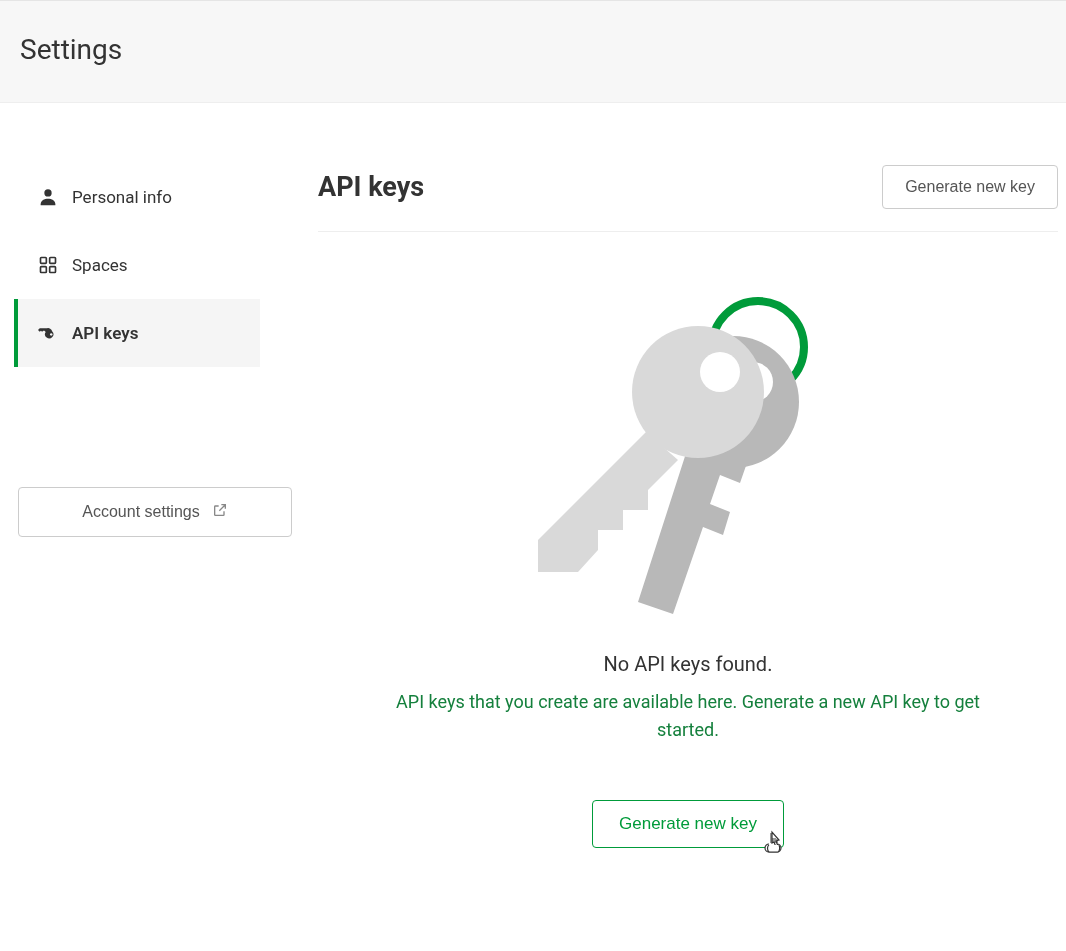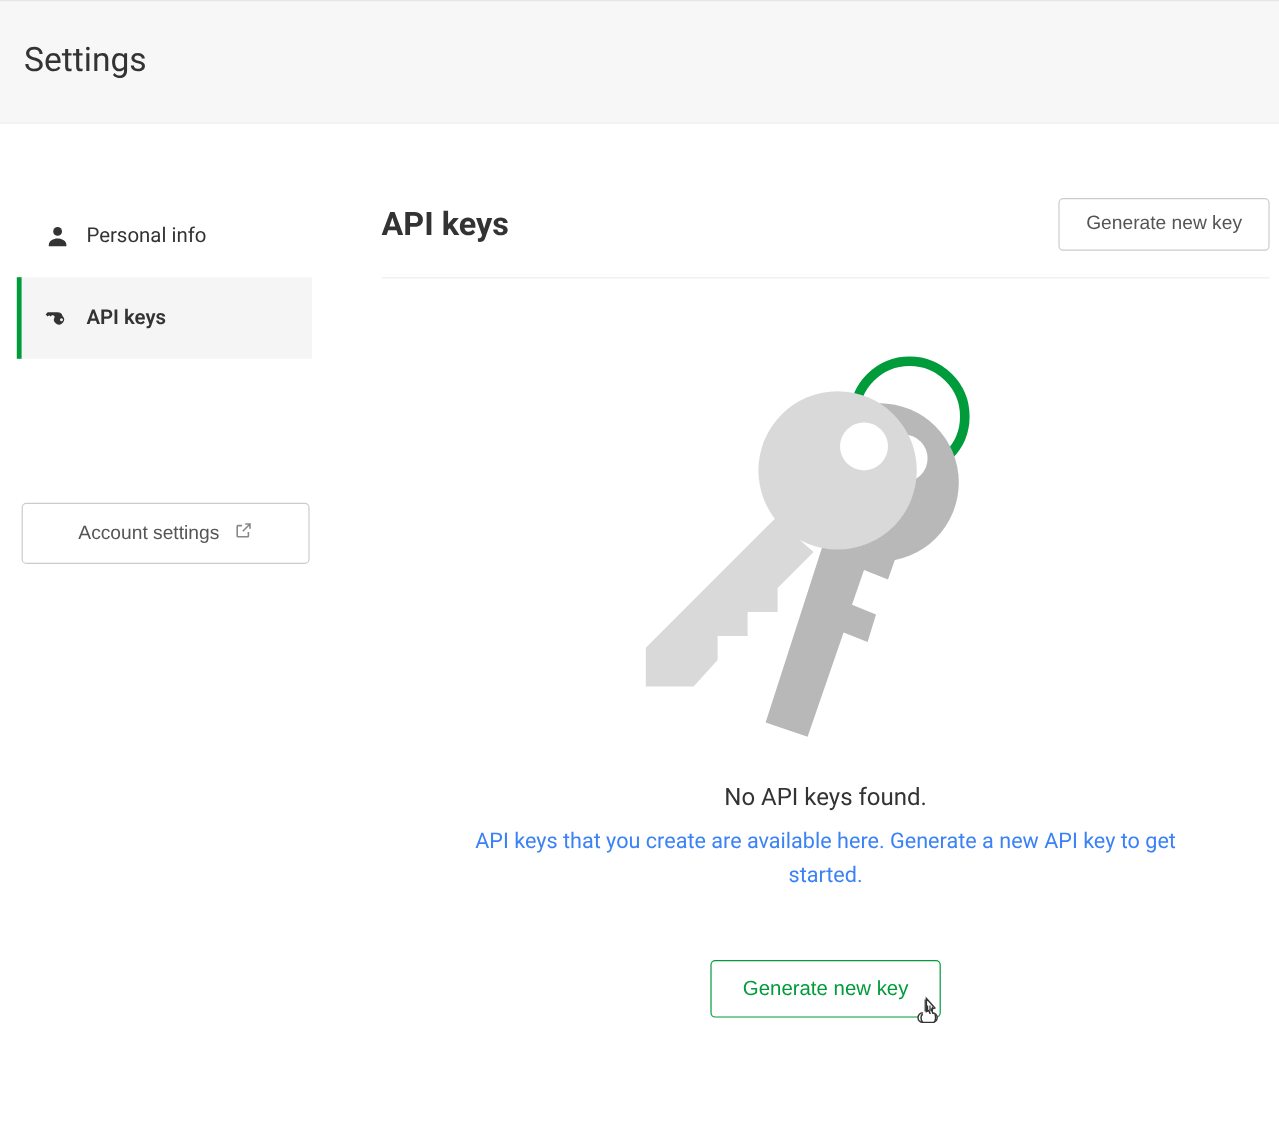--- a/index.html
+++ b/index.html
@@ -49,21 +49,21 @@
       flex-shrink: 0;
     }
     .sidebar-item.active {
       background: #f5f5f5;
       border-left: 4px solid #009b3a;
       margin-left: -4px;
       font-weight: 600;
     }
     .account-settings-btn {
       margin: 120px 0 0 0;
-      width: 240px;
+      width: 274px;
       padding: 14px 16px;
       border: 1px solid #ccc;
       border-radius: 4px;
       background: #fff;
       color: #555;
       font-size: 16px;
       cursor: pointer;
       display: flex;
       align-items: center;
       justify-content: center;
@@ -113,21 +113,21 @@
       margin: 0 auto 30px;
       position: relative;
     }
     .empty-title {
       font-size: 20px;
       color: #333;
       margin-bottom: 6px;
     }
     .empty-desc {
       font-size: 18px;
-      color: #3b82f6;
+      color: #15803d;
       max-width: 640px;
       margin: 12px auto 56px;
       line-height: 1.55;
     }
     .cursor-overlay {
       position: absolute;
       pointer-events: none;
     }
   </style>
 </head>
@@ -144,20 +144,31 @@
       <span class="icon">
         <svg viewBox="0 0 24 24" width="22" height="22" fill="#333">
             <circle cx="12" cy="7.5" r="4"></circle>
             <path d="M4 20c0-4 4-6 8-6s8 2 8 6v1H4z"></path>
           </svg>
       </span>
       <span>Personal info</span>
     </div>
 
 
+    <div class="sidebar-item">
+      <span class="icon">
+        <svg viewBox="0 0 24 24" width="20" height="20" fill="none" stroke="#333" stroke-width="2">
+            <rect x="3" y="3" width="7" height="7" rx="1"></rect>
+            <rect x="14" y="3" width="7" height="7" rx="1"></rect>
+            <rect x="3" y="14" width="7" height="7" rx="1"></rect>
+            <rect x="14" y="14" width="7" height="7" rx="1"></rect>
+          </svg>
+      </span>
+      <span>Spaces</span>
+    </div>
 
     <div class="sidebar-item active">
       <span class="icon">
         <svg viewBox="0 0 24 24" width="20" height="20" fill="#333">
             <path d="M14 7a5 5 0 1 1-4.9 6H7l-1 1v2H4v2H1v-3l6.1-6.1A5 5 0 0 1 14 7zm2 2a1.5 1.5 0 1 0 0 3 1.5 1.5 0 0 0 0-3z" transform="rotate(45 12 12)"></path>
           </svg>
       </span>
       <span>API keys</span>
     </div>
 

